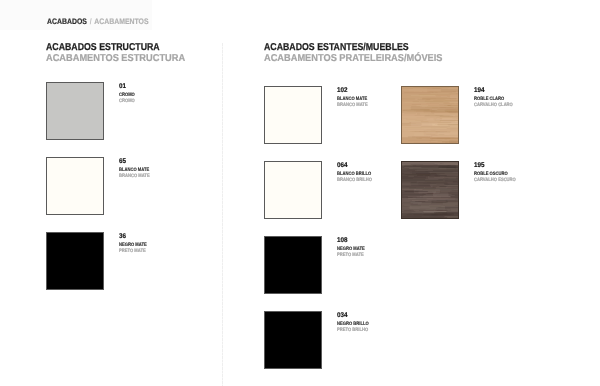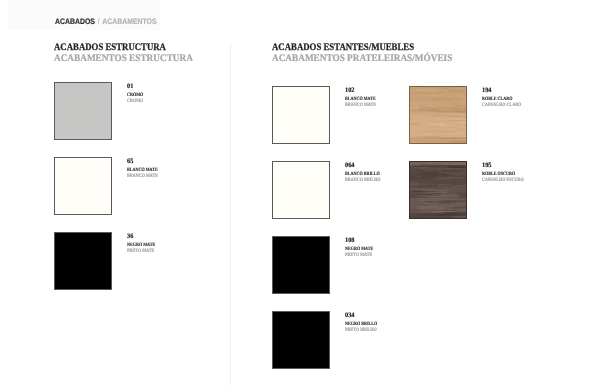--- a/index.html
+++ b/index.html
@@ -1,28 +1,28 @@
 <!DOCTYPE html>
 <html><head>
 <meta charset="utf-8">
 <title>Acabados</title>
 <style>
   html,body{margin:0;padding:0;}
   body{width:600px;height:386px;background:#fff;font-family:"Liberation Sans",sans-serif;overflow:hidden;position:relative;
        -webkit-font-smoothing:antialiased;text-rendering:geometricPrecision;}
-  .page{position:absolute;inset:0;margin-left:8px;}
+  .page{position:absolute;inset:0;}
   .topband{position:absolute;left:0;top:0;width:152px;height:30px;background:#fbfbfb;}
   .breadcrumb{position:absolute;left:47px;top:17.6px;font-size:8px;font-weight:bold;line-height:8px;white-space:nowrap;
               transform:scaleX(.862);transform-origin:0 0;}
   .bc-es{color:#2a2a2a;-webkit-text-stroke:.18px #2a2a2a;}
   .bc-sep{color:#bcbcbc;font-weight:bold;padding:0 1.1px;}
   .bc-pt{color:#b0b0b0;-webkit-text-stroke:.16px #b0b0b0;}
   .divider{position:absolute;left:222px;top:42.5px;width:1px;height:344px;
            background:repeating-linear-gradient(to bottom,#eeeeee 0 2.6px,#f7f7f7 2.6px 3.6px);}
-  .col{position:absolute;font-family:Liberation Serif, serif;}
+  .col{position:absolute;}
   .h-es{font-size:10px;font-weight:bold;color:#1f1f1f;line-height:10px;white-space:nowrap;
         transform:scaleX(.878);transform-origin:0 0;-webkit-text-stroke:.25px #1f1f1f;}
   .h-pt{font-size:10px;font-weight:bold;color:#a5a5a5;line-height:10px;white-space:nowrap;
         transform:scaleX(.925);transform-origin:0 0;position:absolute;top:10.2px;left:0;-webkit-text-stroke:.2px #a5a5a5;}
   .grid{position:absolute;}
   .item{position:absolute;}
   .sw{position:absolute;left:0;top:0;width:56px;height:56px;border:1px solid #5a5a5a;box-sizing:content-box;overflow:hidden;}
   .sw.wood-light{border-color:#7a6248;}
   .sw.wood-dark{border-color:#3a302a;}
   .grain{position:absolute;left:0;top:0;filter:blur(.32px);}

